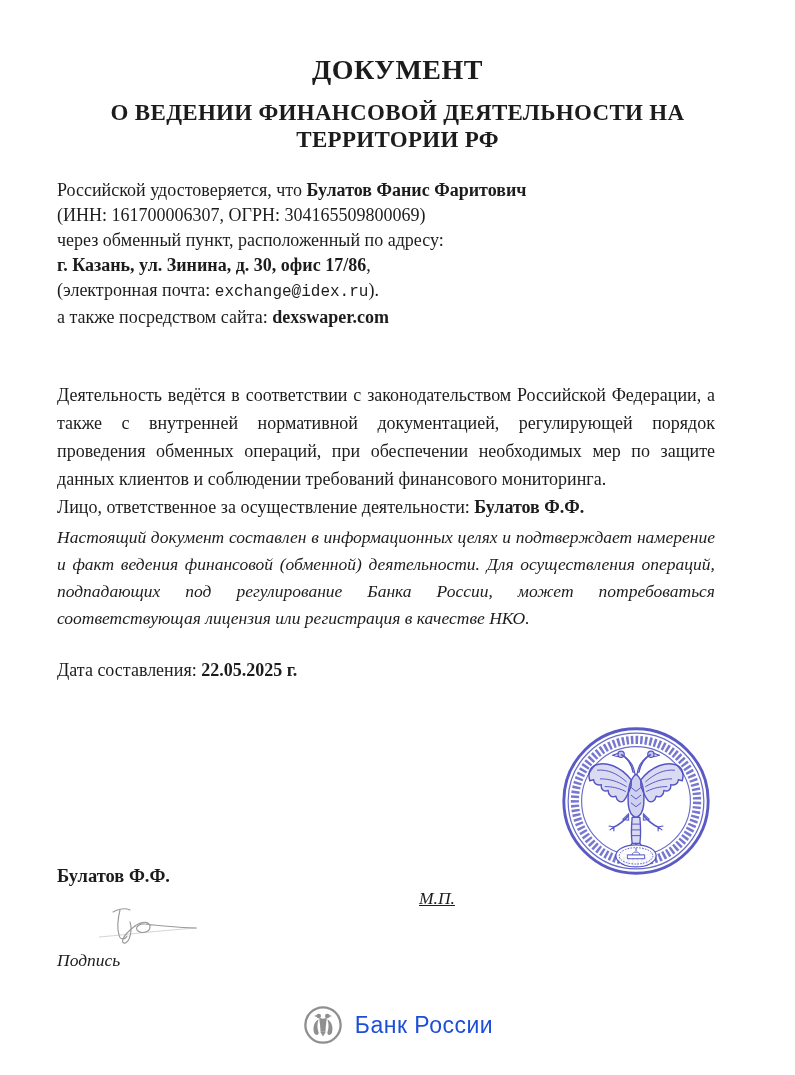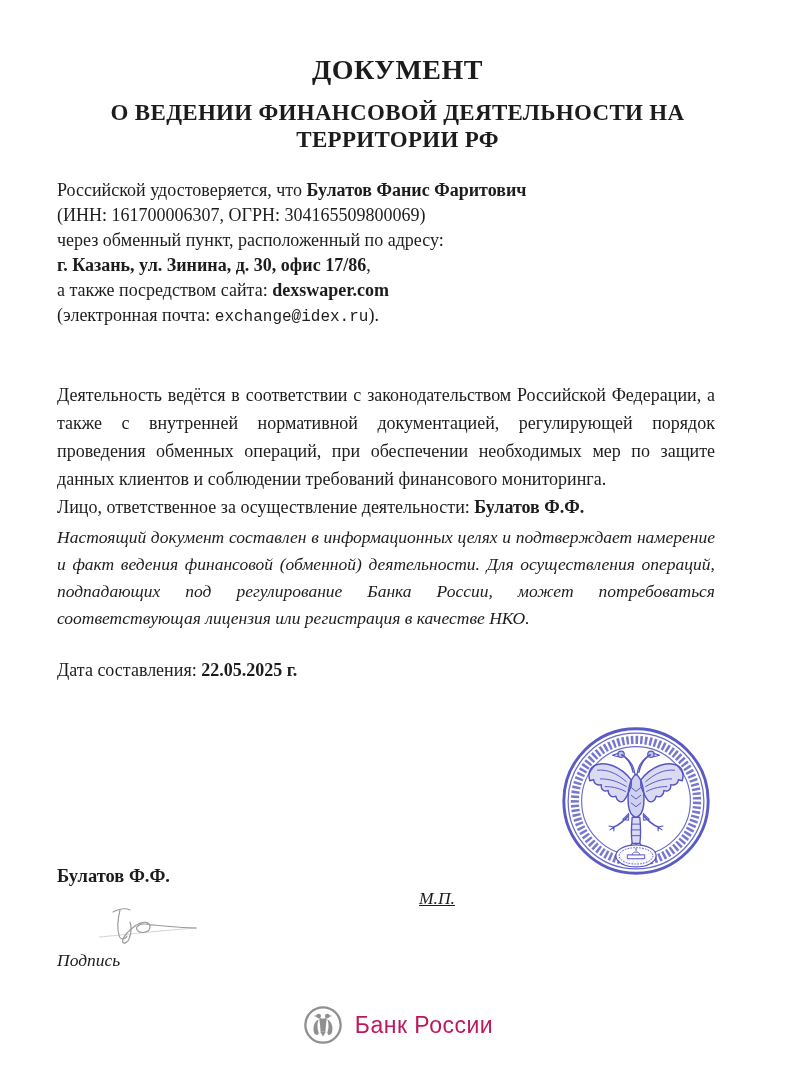--- a/index.html
+++ b/index.html
@@ -47,22 +47,22 @@
   <div class="doc-header">
     <h1 class="doc-title">ДОКУМЕНТ</h1>
     <h2 class="doc-subtitle">О ВЕДЕНИИ ФИНАНСОВОЙ ДЕЯТЕЛЬНОСТИ НА ТЕРРИТОРИИ РФ</h2>
   </div>
 
   <div class="block intro">
       <div class="tline"><span class="seg-n">Российской удостоверяется, что </span><span class="seg-b">Булатов Фанис Фаритович</span></div>
       <div class="tline"><span class="seg-n">(ИНН: 161700006307, ОГРН: 304165509800069)</span></div>
       <div class="tline"><span class="seg-n">через обменный пункт, расположенный по адресу:</span></div>
       <div class="tline"><span class="seg-b">г. Казань, ул. Зинина, д. 30, офис 17/86</span><span class="seg-n">,</span></div>
+      <div class="tline"><span class="seg-n">(электронная почта: </span><span class="seg-m">exchange@idex.ru</span><span class="seg-n">).</span></div>
       <div class="tline"><span class="seg-n">а также посредством сайта: </span><span class="seg-b">dexswaper.com</span></div>
-      <div class="tline"><span class="seg-n">(электронная почта: </span><span class="seg-m">exchange@idex.ru</span><span class="seg-n">).</span></div>
     </div>
 
   <div class="block paragraph">Деятельность ведётся в соответствии с законодательством Российской Федерации, а также с внутренней нормативной документацией, регулирующей порядок проведения обменных операций, при обеспечении необходимых мер по защите данных клиентов и соблюдении требований финансового мониторинга.</div>
 
   <div class="block responsible"><span class="seg-n">Лицо, ответственное за осуществление деятельности: </span><span class="seg-b">Булатов Ф.Ф.</span></div>
 
   <div class="block disclaimer">Настоящий документ составлен в информационных целях и подтверждает намерение и факт ведения финансовой (обменной) деятельности. Для осуществления операций, подпадающих под регулирование Банка России, может потребоваться соответствующая лицензия или регистрация в качестве НКО.</div>
 
   <div class="block date-line"><span class="seg-n">Дата составления: </span><span class="seg-b">22.05.2025 г.</span></div>
 
@@ -155,16 +155,16 @@
         <circle cx="4.5" cy="-9.5" r="2.4"></circle>
         <path d="M-6.5,-10.5 L-9.5,-9.5 L-6.5,-8.5 Z"></path>
         <path d="M6.5,-10.5 L9.5,-9.5 L6.5,-8.5 Z"></path>
         <path d="M-4,-8 C-2,-6 2,-6 4,-8 L3,1 L-3,1 Z"></path>
         <path d="M-4.5,-6 C-10,-3 -11,4 -9,9 C-7,11.5 -5,10.5 -4.5,8 C-6.5,3 -6,-2 -4.5,-6 Z"></path>
         <path d="M4.5,-6 C10,-3 11,4 9,9 C7,11.5 5,10.5 4.5,8 C6.5,3 6,-2 4.5,-6 Z"></path>
         <path d="M-3,1 L3,1 L2.5,7 L-2.5,7 Z"></path>
         <path d="M-3,7 L0,12 L3,7 Z"></path>
       </g>
     </svg>
-    <span class="bank-label" style="color: #be185d;">Банк России</span>
+    <span class="bank-label" style="color: #1d4ed8;">Банк России</span>
   </div>
 
 </div>
 
 </body></html>

